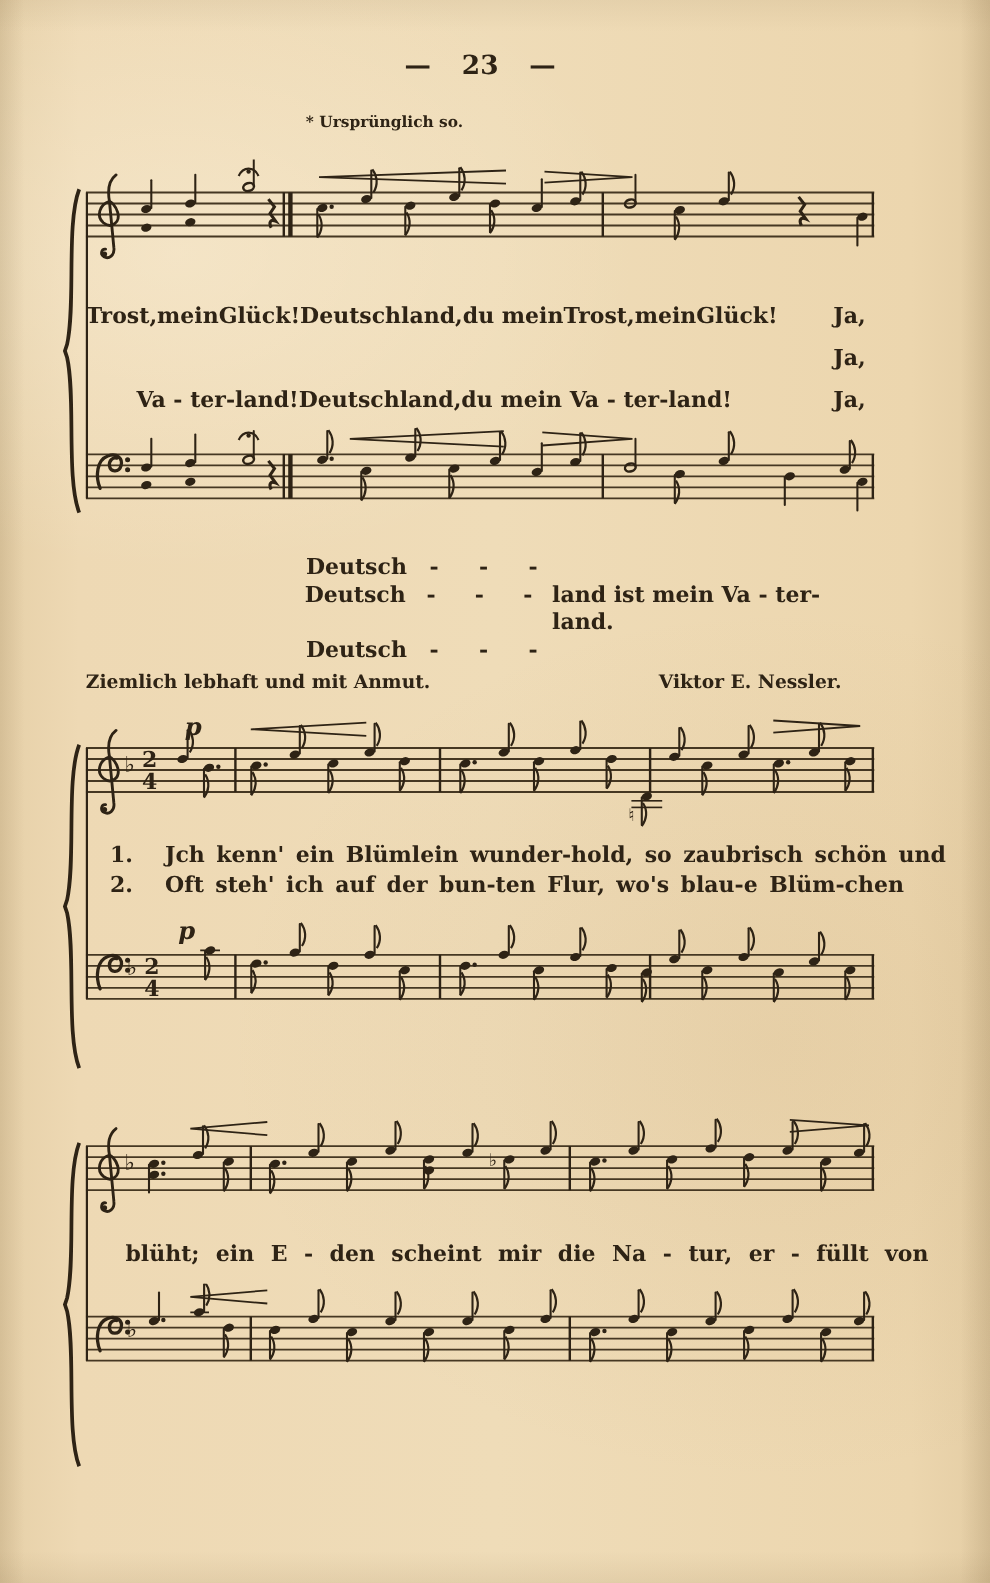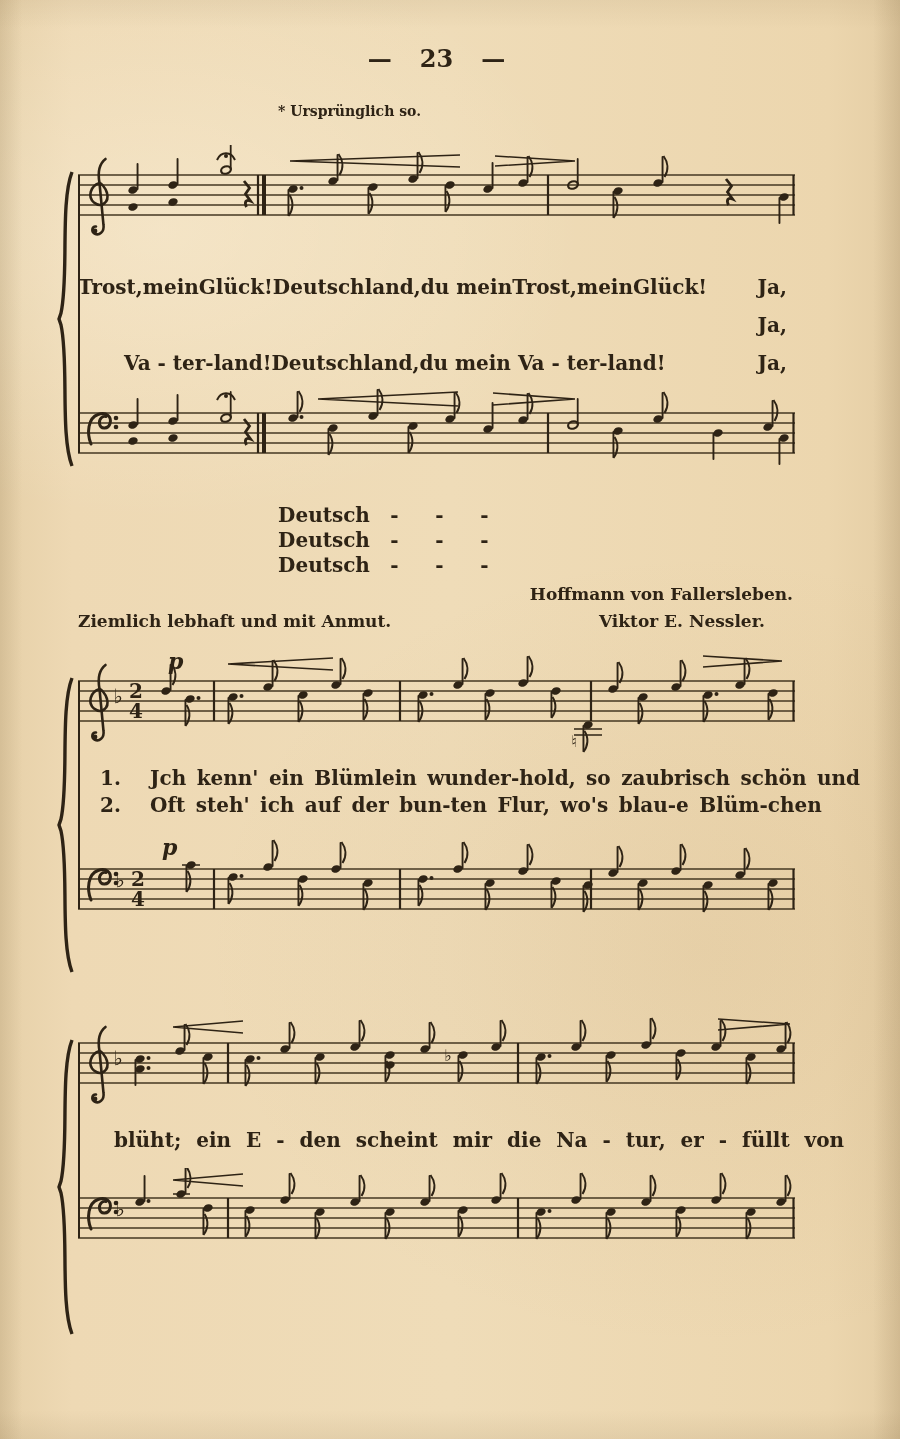--- a/index.html
+++ b/index.html
@@ -244,30 +244,30 @@
         <span class="lword">Deutsch</span>
         <span class="ld">-</span>
         <span class="ld">-</span>
         <span class="ld">-</span>
       </div>
       <div class="lrow">
         <span class="lword">Deutsch</span>
         <span class="ld">-</span>
         <span class="ld">-</span>
         <span class="ld">-</span>
+        <span class="ltail">land ist mein Va - ter-land.</span>
       </div>
       <div class="lrow">
         <span class="lword">Deutsch</span>
         <span class="ld">-</span>
         <span class="ld">-</span>
         <span class="ld">-</span>
       </div>
     </div>
 
-    <div class="attr">Hoffmann von Fallersleben.</div>
 
     <div class="temporow">
       <span class="tempo">Ziemlich lebhaft und mit Anmut.</span>
       <span class="composer">Viktor E. Nessler.</span>
     </div>
 
     <section class="system system2">
       <svg class="brace" viewBox="0 0 22 300" preserveAspectRatio="none">
         <path d="M17,3 C5,34 14,108 6,144 L4,150 L6,156 C14,192 5,266 17,297" fill="none" stroke="var(--ink)" stroke-width="3.4" vector-effect="non-scaling-stroke"></path>
       </svg>

